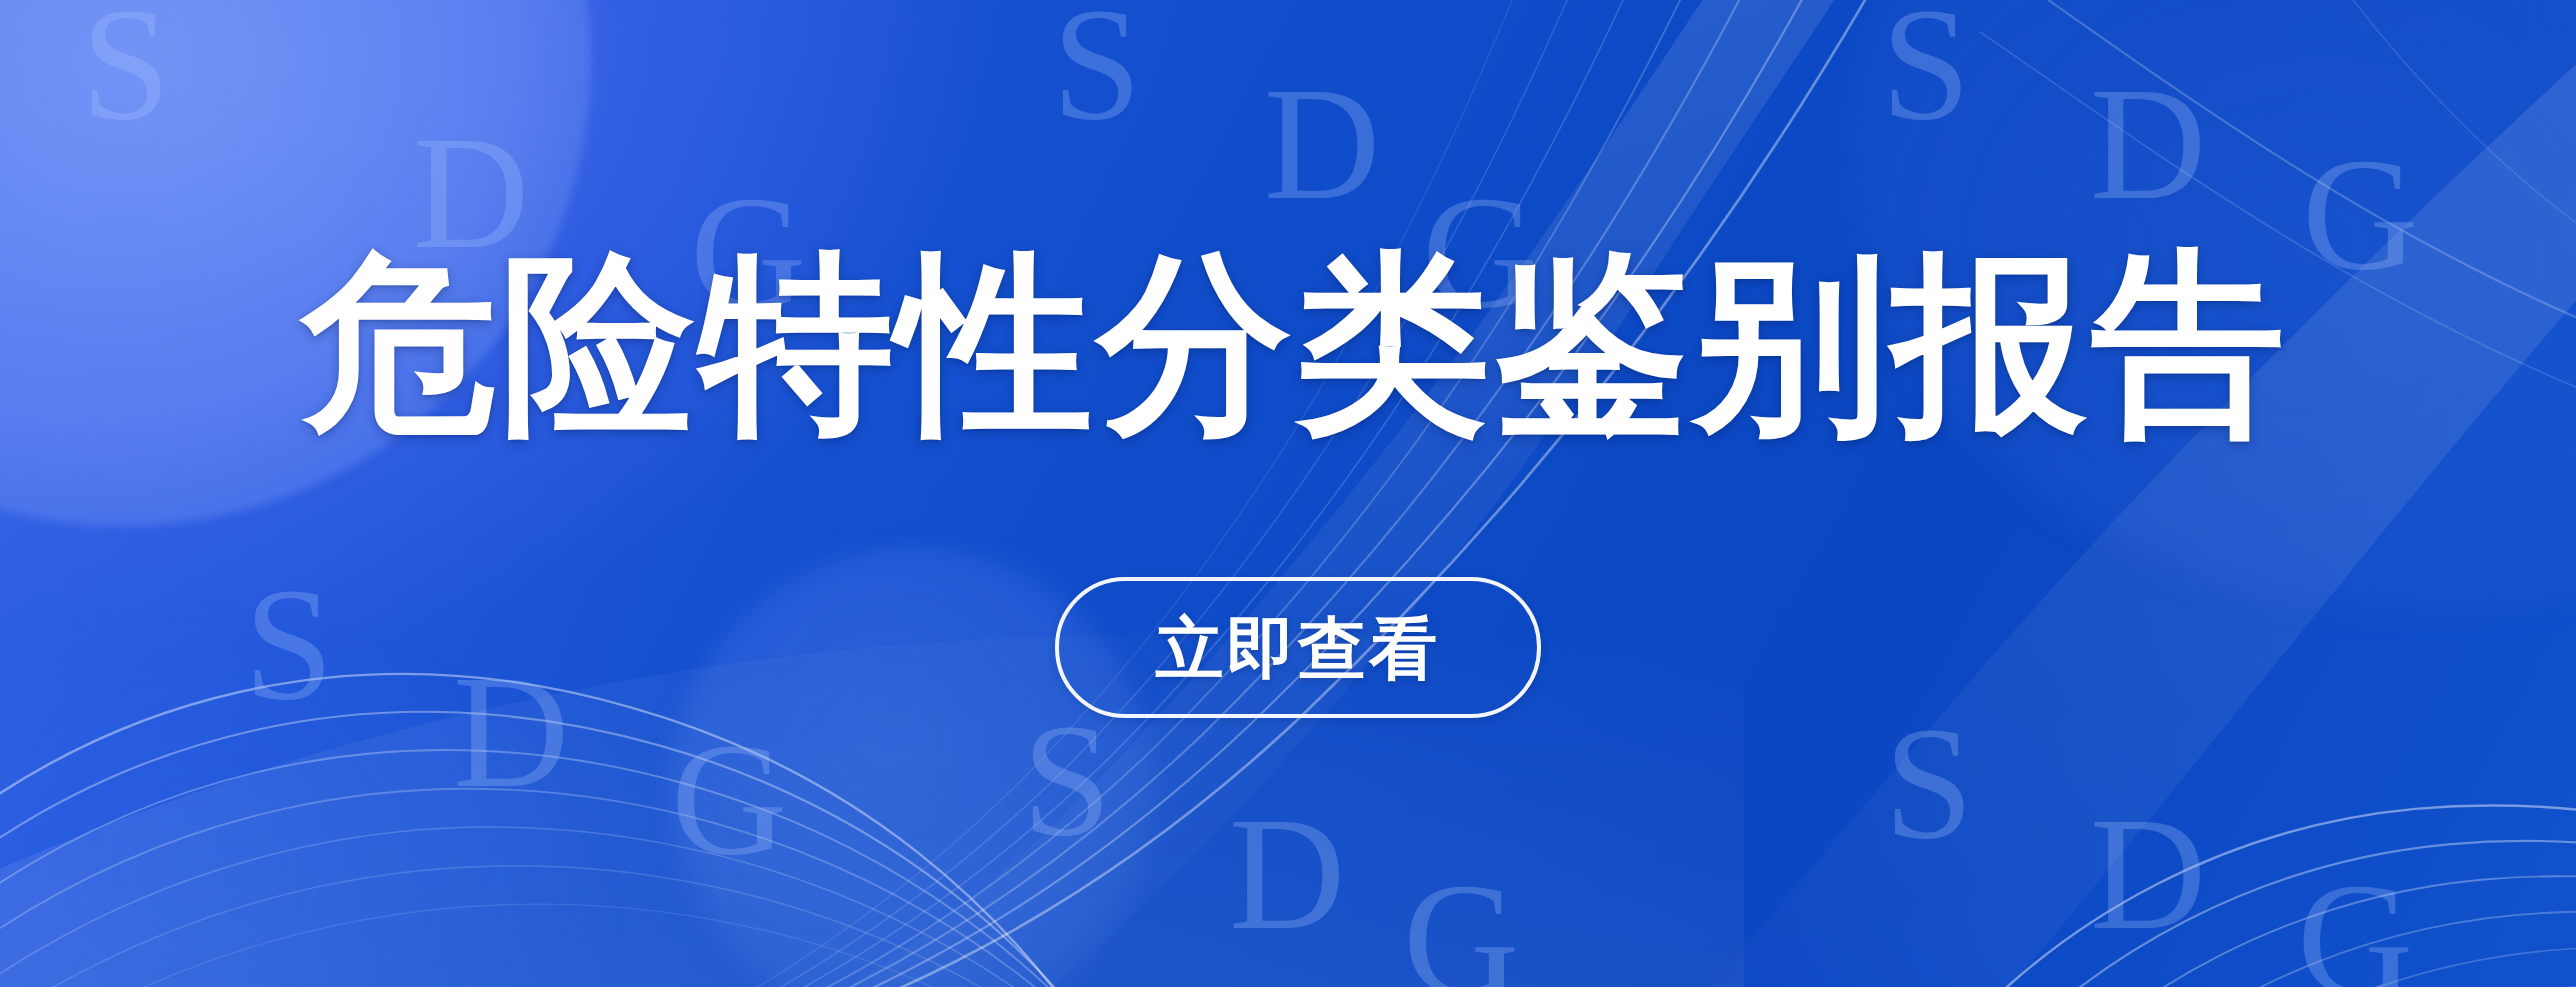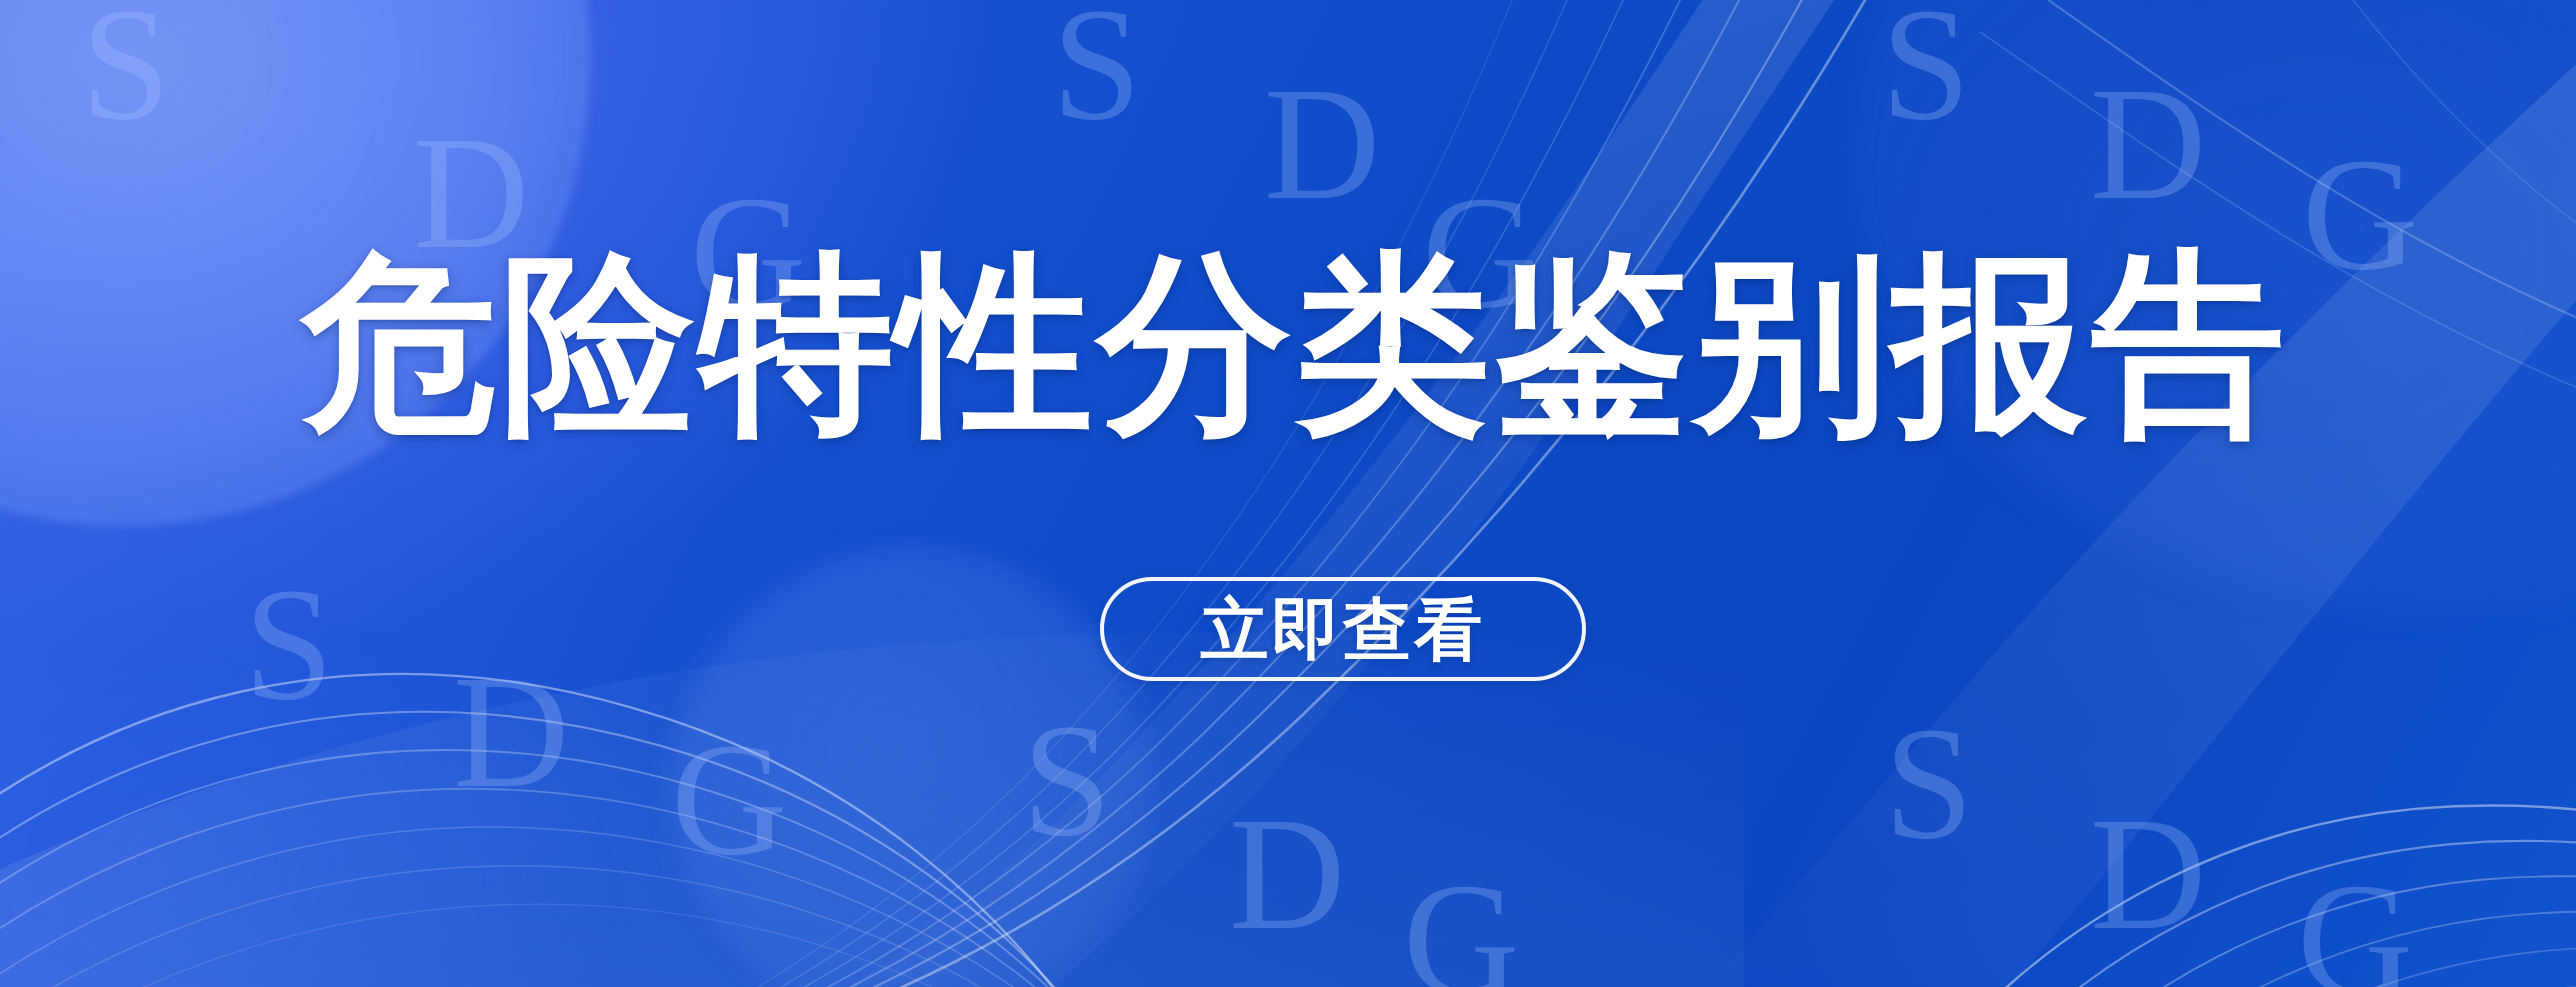--- a/index.html
+++ b/index.html
@@ -97,24 +97,24 @@
     font-weight: 700;
     letter-spacing: 4.8px;
     line-height: 1.16;
     white-space: nowrap;
     text-shadow: 0 3.2px 10.7px rgba(2,26,90,0.30), 0 1.1px 2.7px rgba(2,26,90,0.22);
   }
 
   
   #cta {
     position: absolute;
-    left: 1100px;
+    left: 1055px;
     top: 577px;
     width: 486px;
-    height: 104px;
+    height: 141px;
     box-sizing: border-box;
     border: 4.3px solid rgba(255,255,255,0.95);
     border-radius: 70px;
     display: flex;
     align-items: center;
     justify-content: center;
     background: transparent;
     box-shadow: 0 2.1px 8.6px rgba(2,26,90,0.18);
   }
   #cta-label {

